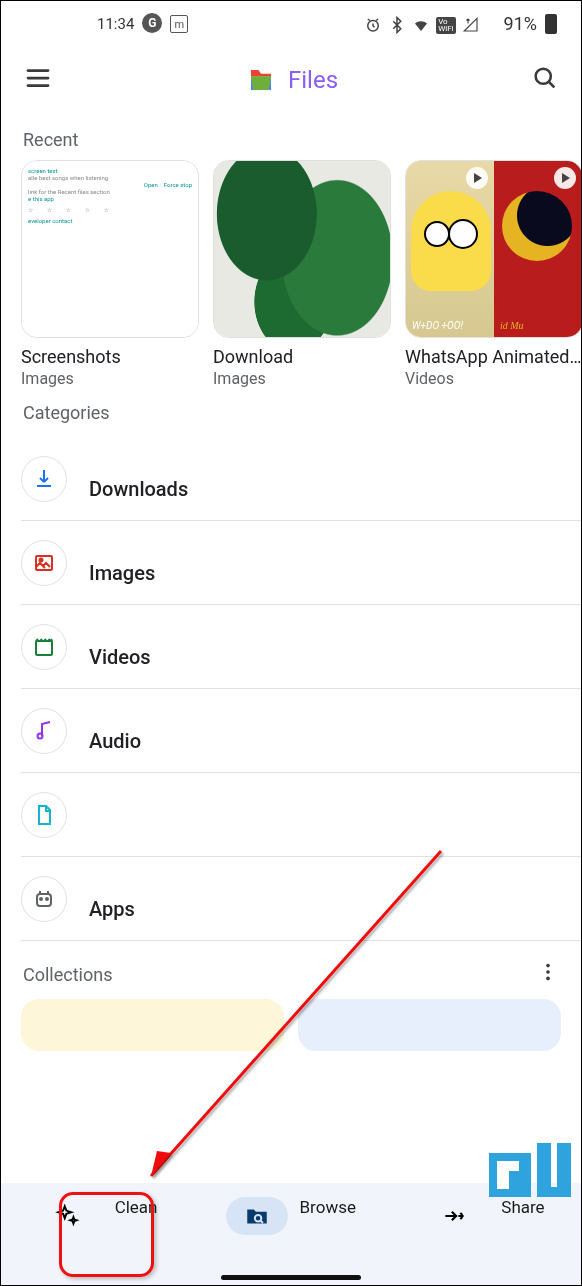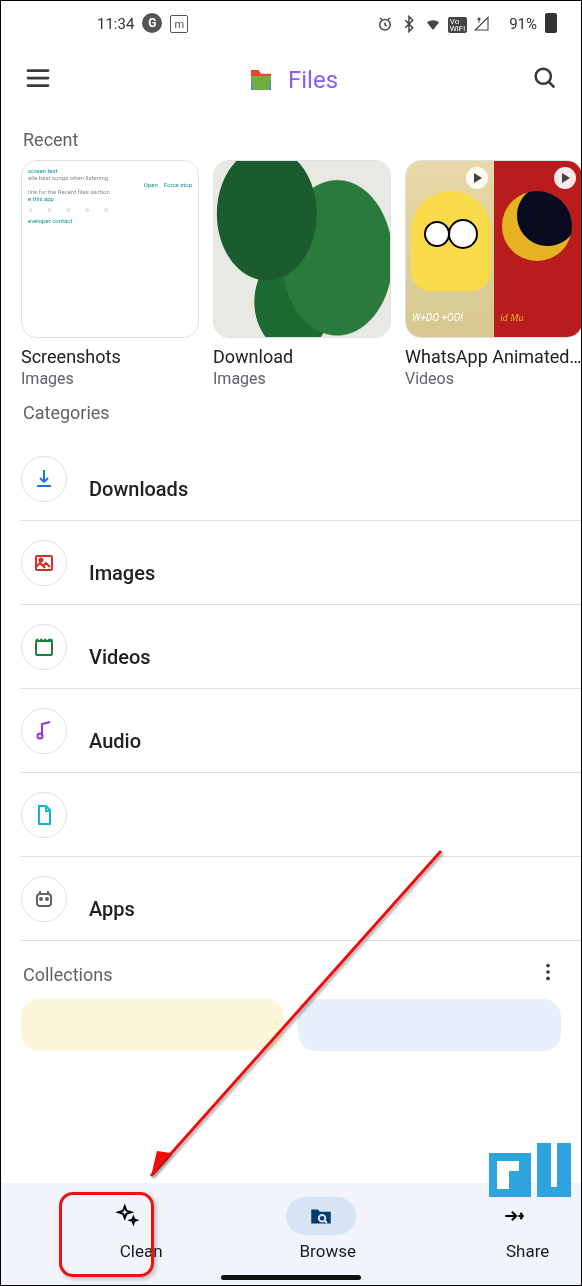--- a/index.html
+++ b/index.html
@@ -21,21 +21,21 @@
     padding: 0 24px 0 96px;
     font-size: 15px;
     color: #333;
   }
   .status-left { display: flex; align-items: flex-end; gap: 8px; }
   .status-right { display: flex; align-items: flex-end; gap: 6px; }
   .status-icon { width:18px; height:18px; display:inline-flex; align-items:center; justify-content:center; }
   .g-circle { width:20px; height:20px; border-radius:50%; background:#555; color:#fff; font-size:12px; font-weight:bold; display:flex; align-items:center; justify-content:center; }
   .m-box { width:18px; height:18px; border:1.5px solid #555; font-size:11px; display:flex; align-items:center; justify-content:center; color:#555; border-radius:2px;}
   .vo-box { background:#444; color:#fff; font-size:8px; padding:1px 2px; border-radius:2px; line-height:0.9;}
-  .battery-pct { font-size:15px; margin-left:12px;}
+  .battery-pct { font-size:18px; margin-left:18px;}
   .batt { width:12px; height:20px; background:#333; border-radius:2px; margin-left:2px;}
 
   
   .app-bar {
     display:flex; align-items:center; justify-content:space-between;
     height:70px; padding:0 22px;
   }
   .hamburger svg { width:30px; height:30px; color:#3a3a3a;}
   .app-title { display:flex; align-items:center; gap:12px; font-size:24px; color:#8b5cf6; }
   .files-logo { width:30px; height:30px; position:relative;}
@@ -60,41 +60,41 @@
   .scrn .stars { letter-spacing:6px; color:#888; margin:4px 0;}
   .split-thumb { display:flex; width:100%; height:100%;}
   .split-thumb > div { flex:1; position:relative; overflow:hidden;}
   .homer { background:linear-gradient(#e8d9a8,#d6c890);}
   .homer::before{content:"";position:absolute;width:80px;height:100px;background:#fadb4a;border-radius:40px 40px 20px 20px;left:5px;top:30px;}
   .homer::after{content:"";position:absolute;width:22px;height:22px;background:#fff;border:2px solid #000;border-radius:50%;left:18px;top:60px;box-shadow:26px 0 0 #fff,26px 0 0 2px #000;}
   .ramadan{background:#b91c1c;}
   .ramadan::before{content:"";position:absolute;width:70px;height:70px;border-radius:50%;background:radial-gradient(circle at 65% 35%,#0a0a1f 0 30px,#e6b423 31px);left:8px;top:30px;}
   .play-badge{position:absolute;top:6px;right:6px;width:22px;height:22px;border-radius:50%;background:rgba(255,255,255,.9);display:flex;align-items:center;justify-content:center;}
   .play-badge::before{content:"";border-left:8px solid #444;border-top:5px solid transparent;border-bottom:5px solid transparent;margin-left:2px;}
-  .caption-on-thumb{position:absolute;bottom:14px;left:6px;font-size:10px;color:#fff;font-style:italic;}
+  .caption-on-thumb{position:absolute;bottom:6px;left:6px;font-size:10px;color:#fff;font-style:italic;}
 
   
   .cat-list { padding-left: 20px; }
   .cat-row { display:flex; align-items:center; height:84px; border-bottom:1px solid #e0e0e0; gap:22px; cursor:pointer;}
   .cat-row:first-child { margin-top:4px;}
   .cat-icon{ width:46px; height:46px; border-radius:50%; border:1px solid #e0e0e0; background:#fff; display:flex; align-items:center; justify-content:center; flex-shrink:0;}
   .cat-icon svg{width:24px;height:24px;}
   .cat-label{font-size:20px;color:#202124;font-weight:500;margin-top:20px;}
 
   
   .collections-row{display:flex;align-items:center;justify-content:space-between;padding:20px 22px 6px;}
   .coll-cards{display:flex;gap:14px;padding:6px 20px 0;}
   .coll-card{flex:1;height:52px;border-radius:18px;}
   .coll-yellow{background:#fdf6d9;}
   .coll-blue{background:#e7eefc;}
   .more-vert svg{width:22px;height:22px;color:#3a3a3a;}
 
   
   .bottom-nav{position:absolute;left:0;right:0;bottom:0;height:102px;background:#f1f5fb;display:flex;justify-content:space-around;align-items:flex-start;padding-top:14px;}
-  .nav-item{display:flex;flex-direction:column;align-items:flex-end;gap:6px;width:130px;cursor:pointer;}
+  .nav-item{display:flex;flex-direction:row;align-items:flex-start;gap:12px;width:130px;cursor:pointer;}
   .nav-icon-wrap{width:70px;height:38px;border-radius:20px;display:flex;align-items:center;justify-content:center;}
   .nav-icon-wrap.active{background:#d6e4f6;}
   .nav-icon-wrap svg{width:26px;height:26px;color:#1b1b1b;}
   .nav-label{font-size:17px;color:#1b1b1b;}
   
   .home-handle{position:absolute;bottom:5px;left:50%;transform:translateX(-50%);width:140px;height:5px;background:#111;border-radius:3px;}
 
   
   .red-rect{position:absolute;border:3px solid #e11;border-radius:14px;width:95px;height:85px;left:58px;bottom:8px;pointer-events:none;box-shadow:2px 2px 4px rgba(0,0,0,.25);}
   .arrow-svg{position:absolute;pointer-events:none;}

